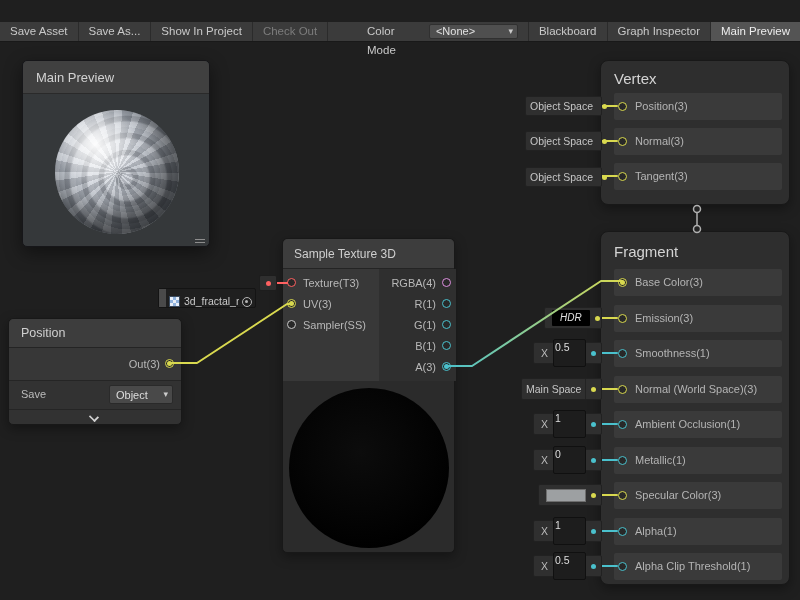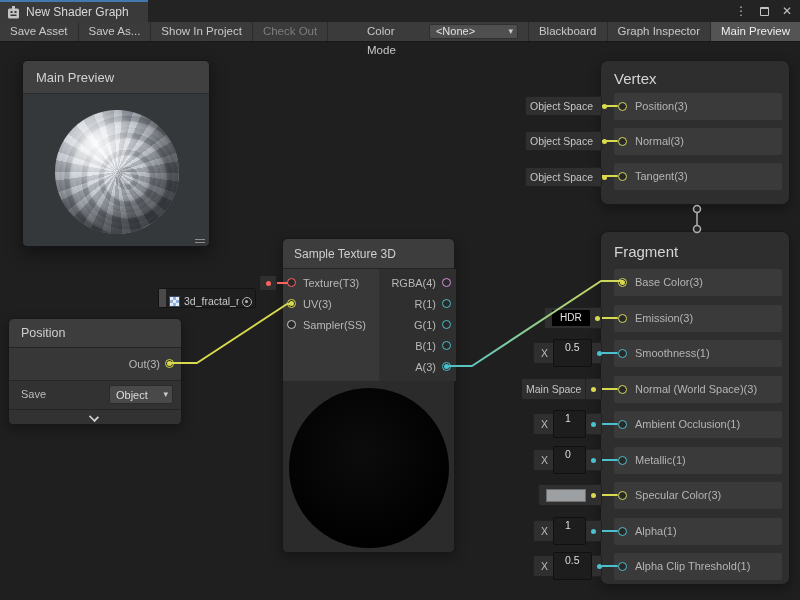--- a/index.html
+++ b/index.html
@@ -47,23 +47,23 @@
   .pill{position:absolute;height:20px;background:#2f2f2f;border:1px solid #212121;border-radius:2px;
         display:flex;align-items:center;}
   .widget{position:absolute;height:22px;background:#2f2f2f;border:1px solid #212121;border-radius:2px;
           display:flex;align-items:center;}
   .pill-label{flex:1;text-align:center;font-size:10.5px;color:#c6c6c6;white-space:nowrap;padding:0 4px;}
   .dot-sep{width:1px;align-self:stretch;background:#232323;}
   .dot{width:5px;height:5px;border-radius:50%;margin:0 5px;flex:none;}
   .dot.y{background:#D9D94F;}.dot.c{background:#4AC1CD;}.dot.r{background:#FF6161;}
   .xlab{font-size:10.5px;color:#bbbbbb;padding:0 5px 0 7px;}
   .xval{flex:1;background:#1d1d1d;border:1px solid #101010;border-radius:2px;height:28px;line-height:14px;
-        font-size:10.5px;color:#dddddd;padding:0 11px;}
+        font-size:10.5px;color:#dddddd;padding:0 1px;}
   .hdrbox{background:#000;color:#e0e0e0;font-size:10px;height:16px;line-height:16px;padding:0 8px;
-          margin-left:7px;flex:1;text-align:center;border-radius:1px;}
+          margin-left:7px;flex:1;text-align:center;border-radius:1px;font-style:italic;}
   .swatch{flex:1;height:13px;background:#9da0a2;border:1px solid #6e6e6e;margin-left:7px;}
 
   
   .mp-window{position:absolute;left:22px;top:60px;width:188px;height:187px;background:#35383a;
              border:1px solid #161619;border-radius:5px;box-shadow:0 6px 18px rgba(0,0,0,.45);}
   .mp-header{position:absolute;left:0;top:0;right:0;height:33px;background:#404040;
              border-radius:5px 5px 0 0;border-bottom:1px solid #2a2a2a;}
   .mp-title{position:absolute;left:13px;top:0;line-height:33px;font-size:13px;color:#d2d2d2;}
   .sphere{position:absolute;left:32px;top:49px;width:124px;height:124px;border-radius:50%;
      background:
@@ -115,37 +115,20 @@
   .dot-box{position:absolute;left:259px;top:275px;width:18px;height:16px;background:#2f2f2f;
            border:1px solid #1d1d1d;border-radius:2px;display:flex;align-items:center;justify-content:center;}
 
   .edges{position:absolute;left:0;top:0;width:800px;height:600px;pointer-events:none;z-index:10;}
 </style>
 </head>
 <body>
 
 <div class="screen">
 
-  <div class="titlebar">
-    <div class="tab">
-      <svg width="13" height="13" viewBox="0 0 13 13">
-        <rect x="5" y="0" width="3" height="3" fill="#c4c4c4"></rect>
-        <rect x="1" y="2.5" width="11" height="10" rx="1.5" fill="#c4c4c4"></rect>
-        <rect x="3.5" y="5" width="2" height="2" fill="#3a3a3a"></rect>
-        <rect x="7.5" y="5" width="2" height="2" fill="#3a3a3a"></rect>
-        <rect x="3.5" y="8.5" width="6" height="1.5" fill="#3a3a3a"></rect>
-      </svg>
-      <span class="tab-label">New Shader Graph</span>
-    </div>
-    <div class="win-controls">
-      <span class="kebab">⋮</span>
-      <span class="maxbox"></span>
-      <span class="closex">✕</span>
-    </div>
-  </div>
 
   <div class="toolbar">
     <div class="tbtn">Save Asset</div>
     <div class="tbtn">Save As...</div>
     <div class="tbtn">Show In Project</div>
     <div class="tbtn disabled">Check Out</div>
     <div class="tb-spacer"></div>
     <div class="tb-label">Color Mode</div>
     <div class="tb-dd">
       <span class="val">&lt;None&gt;</span>

